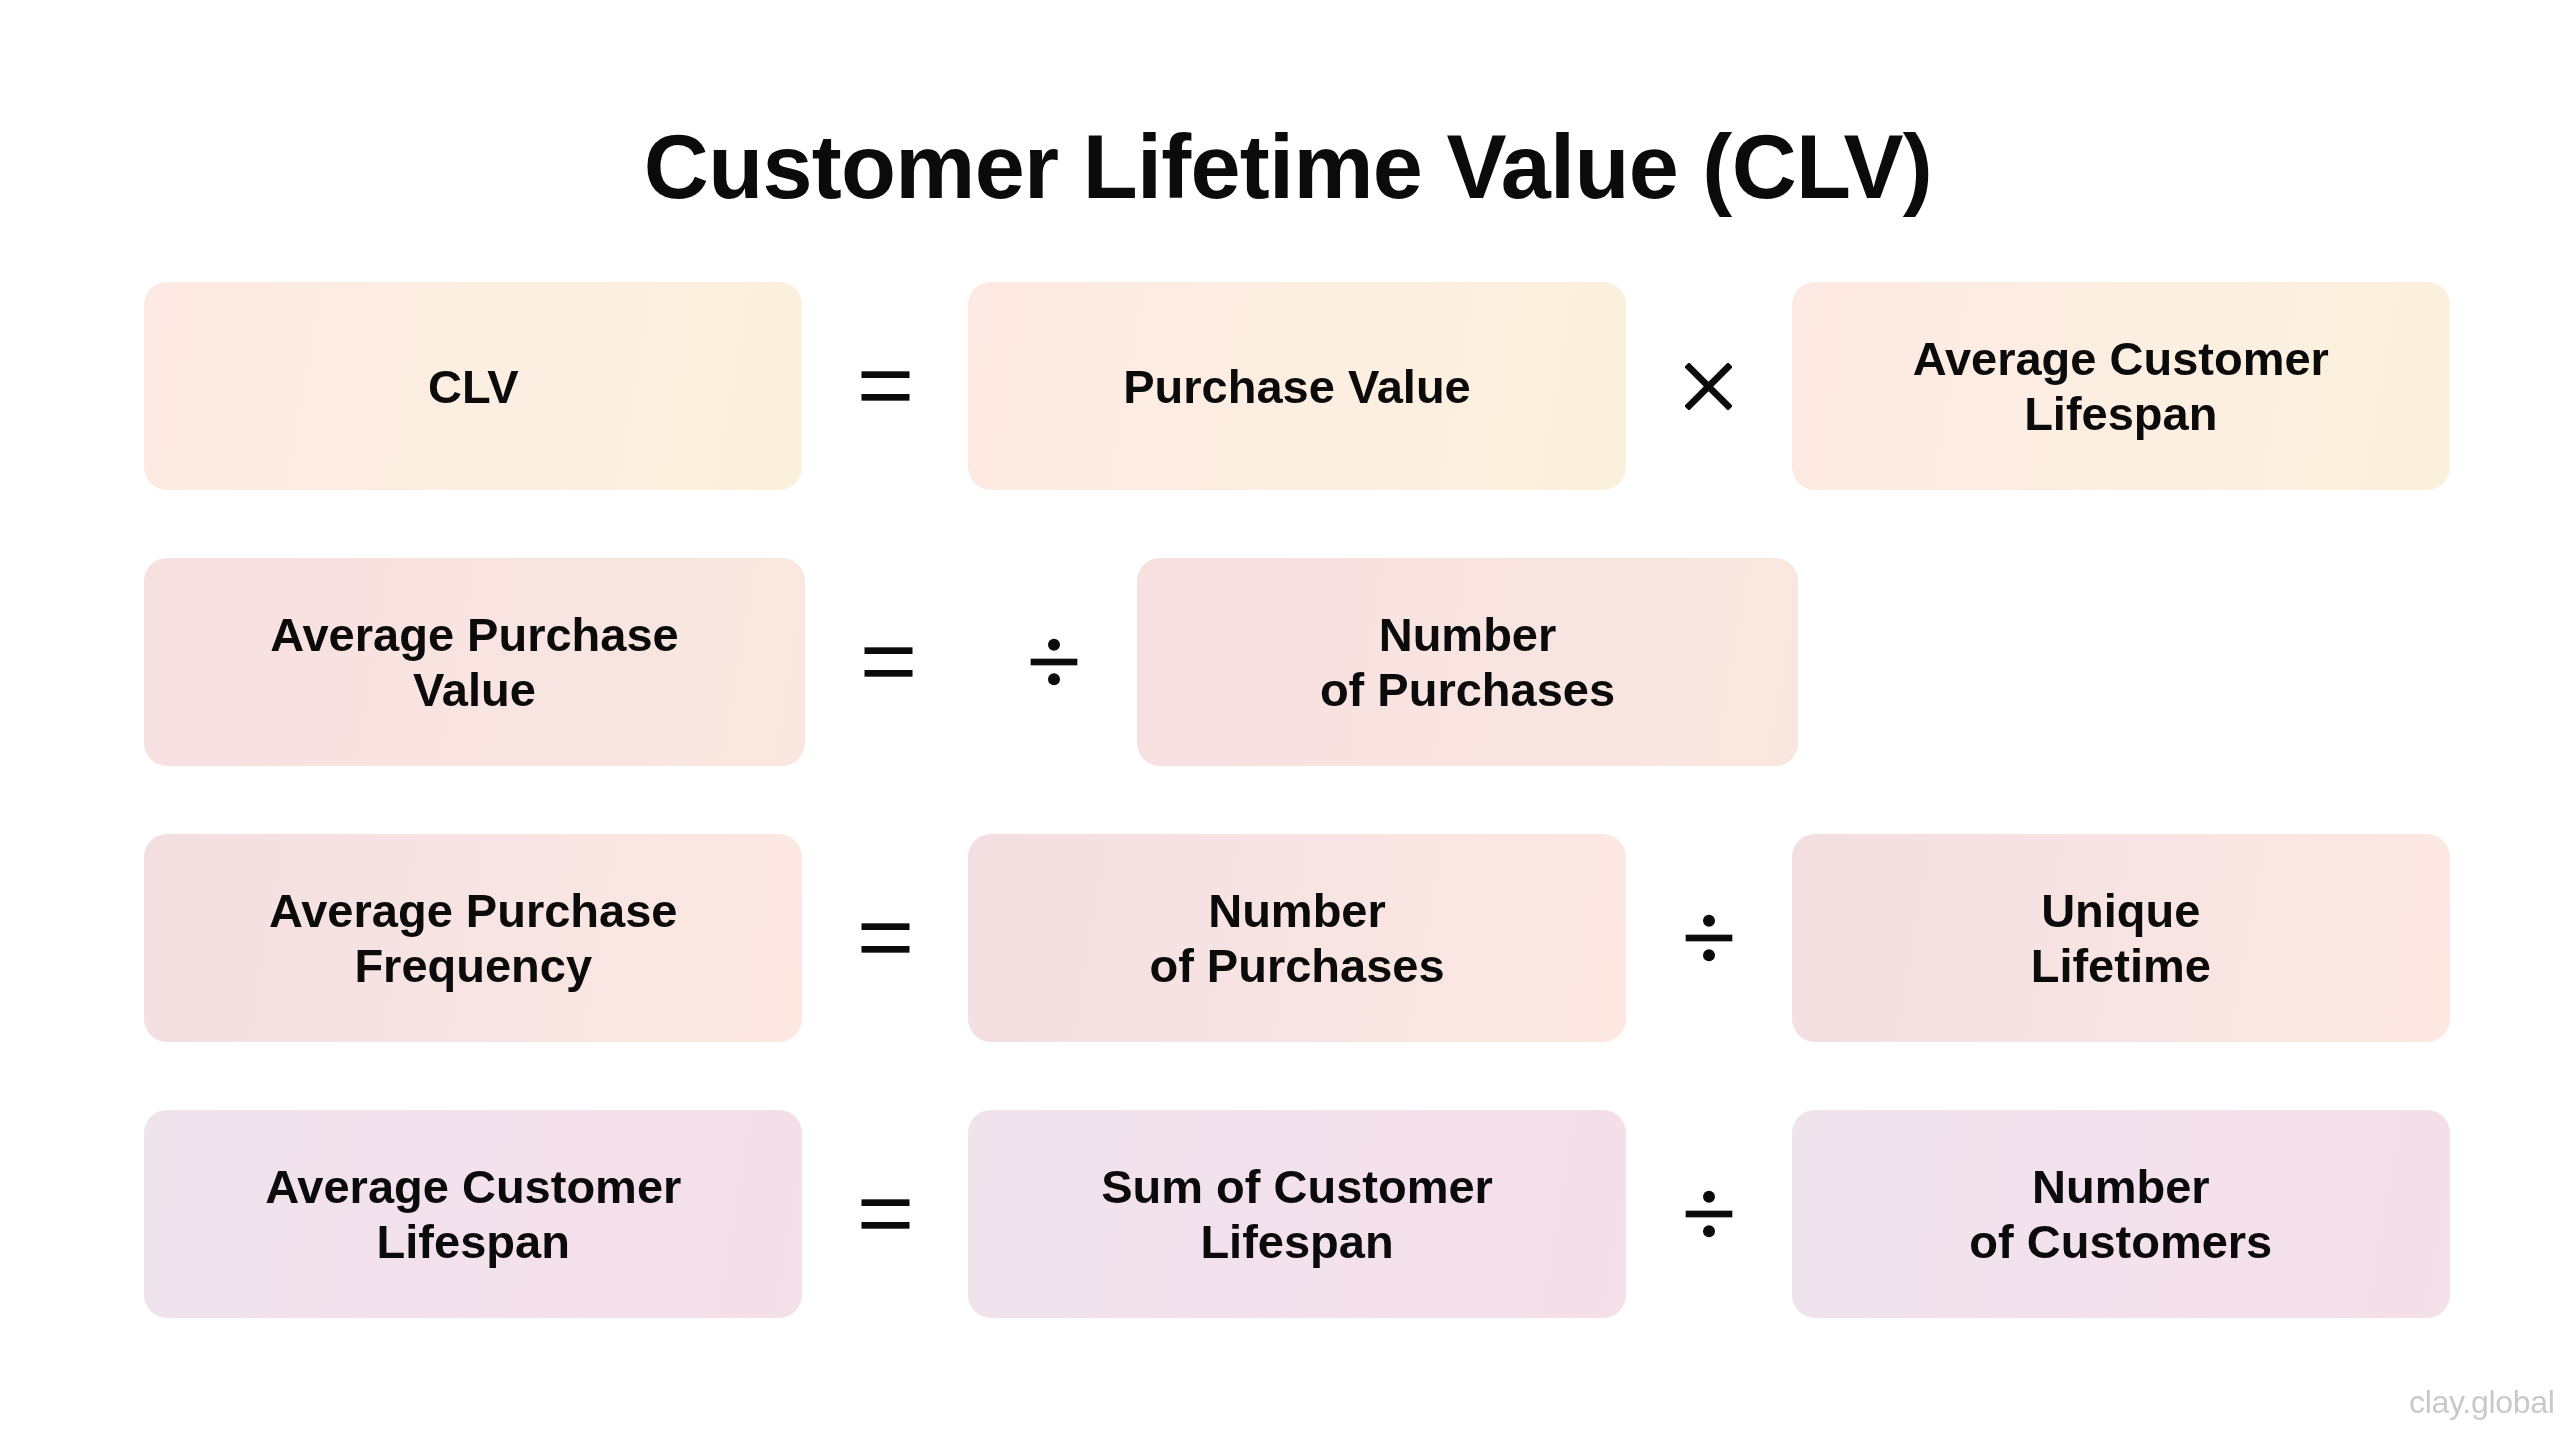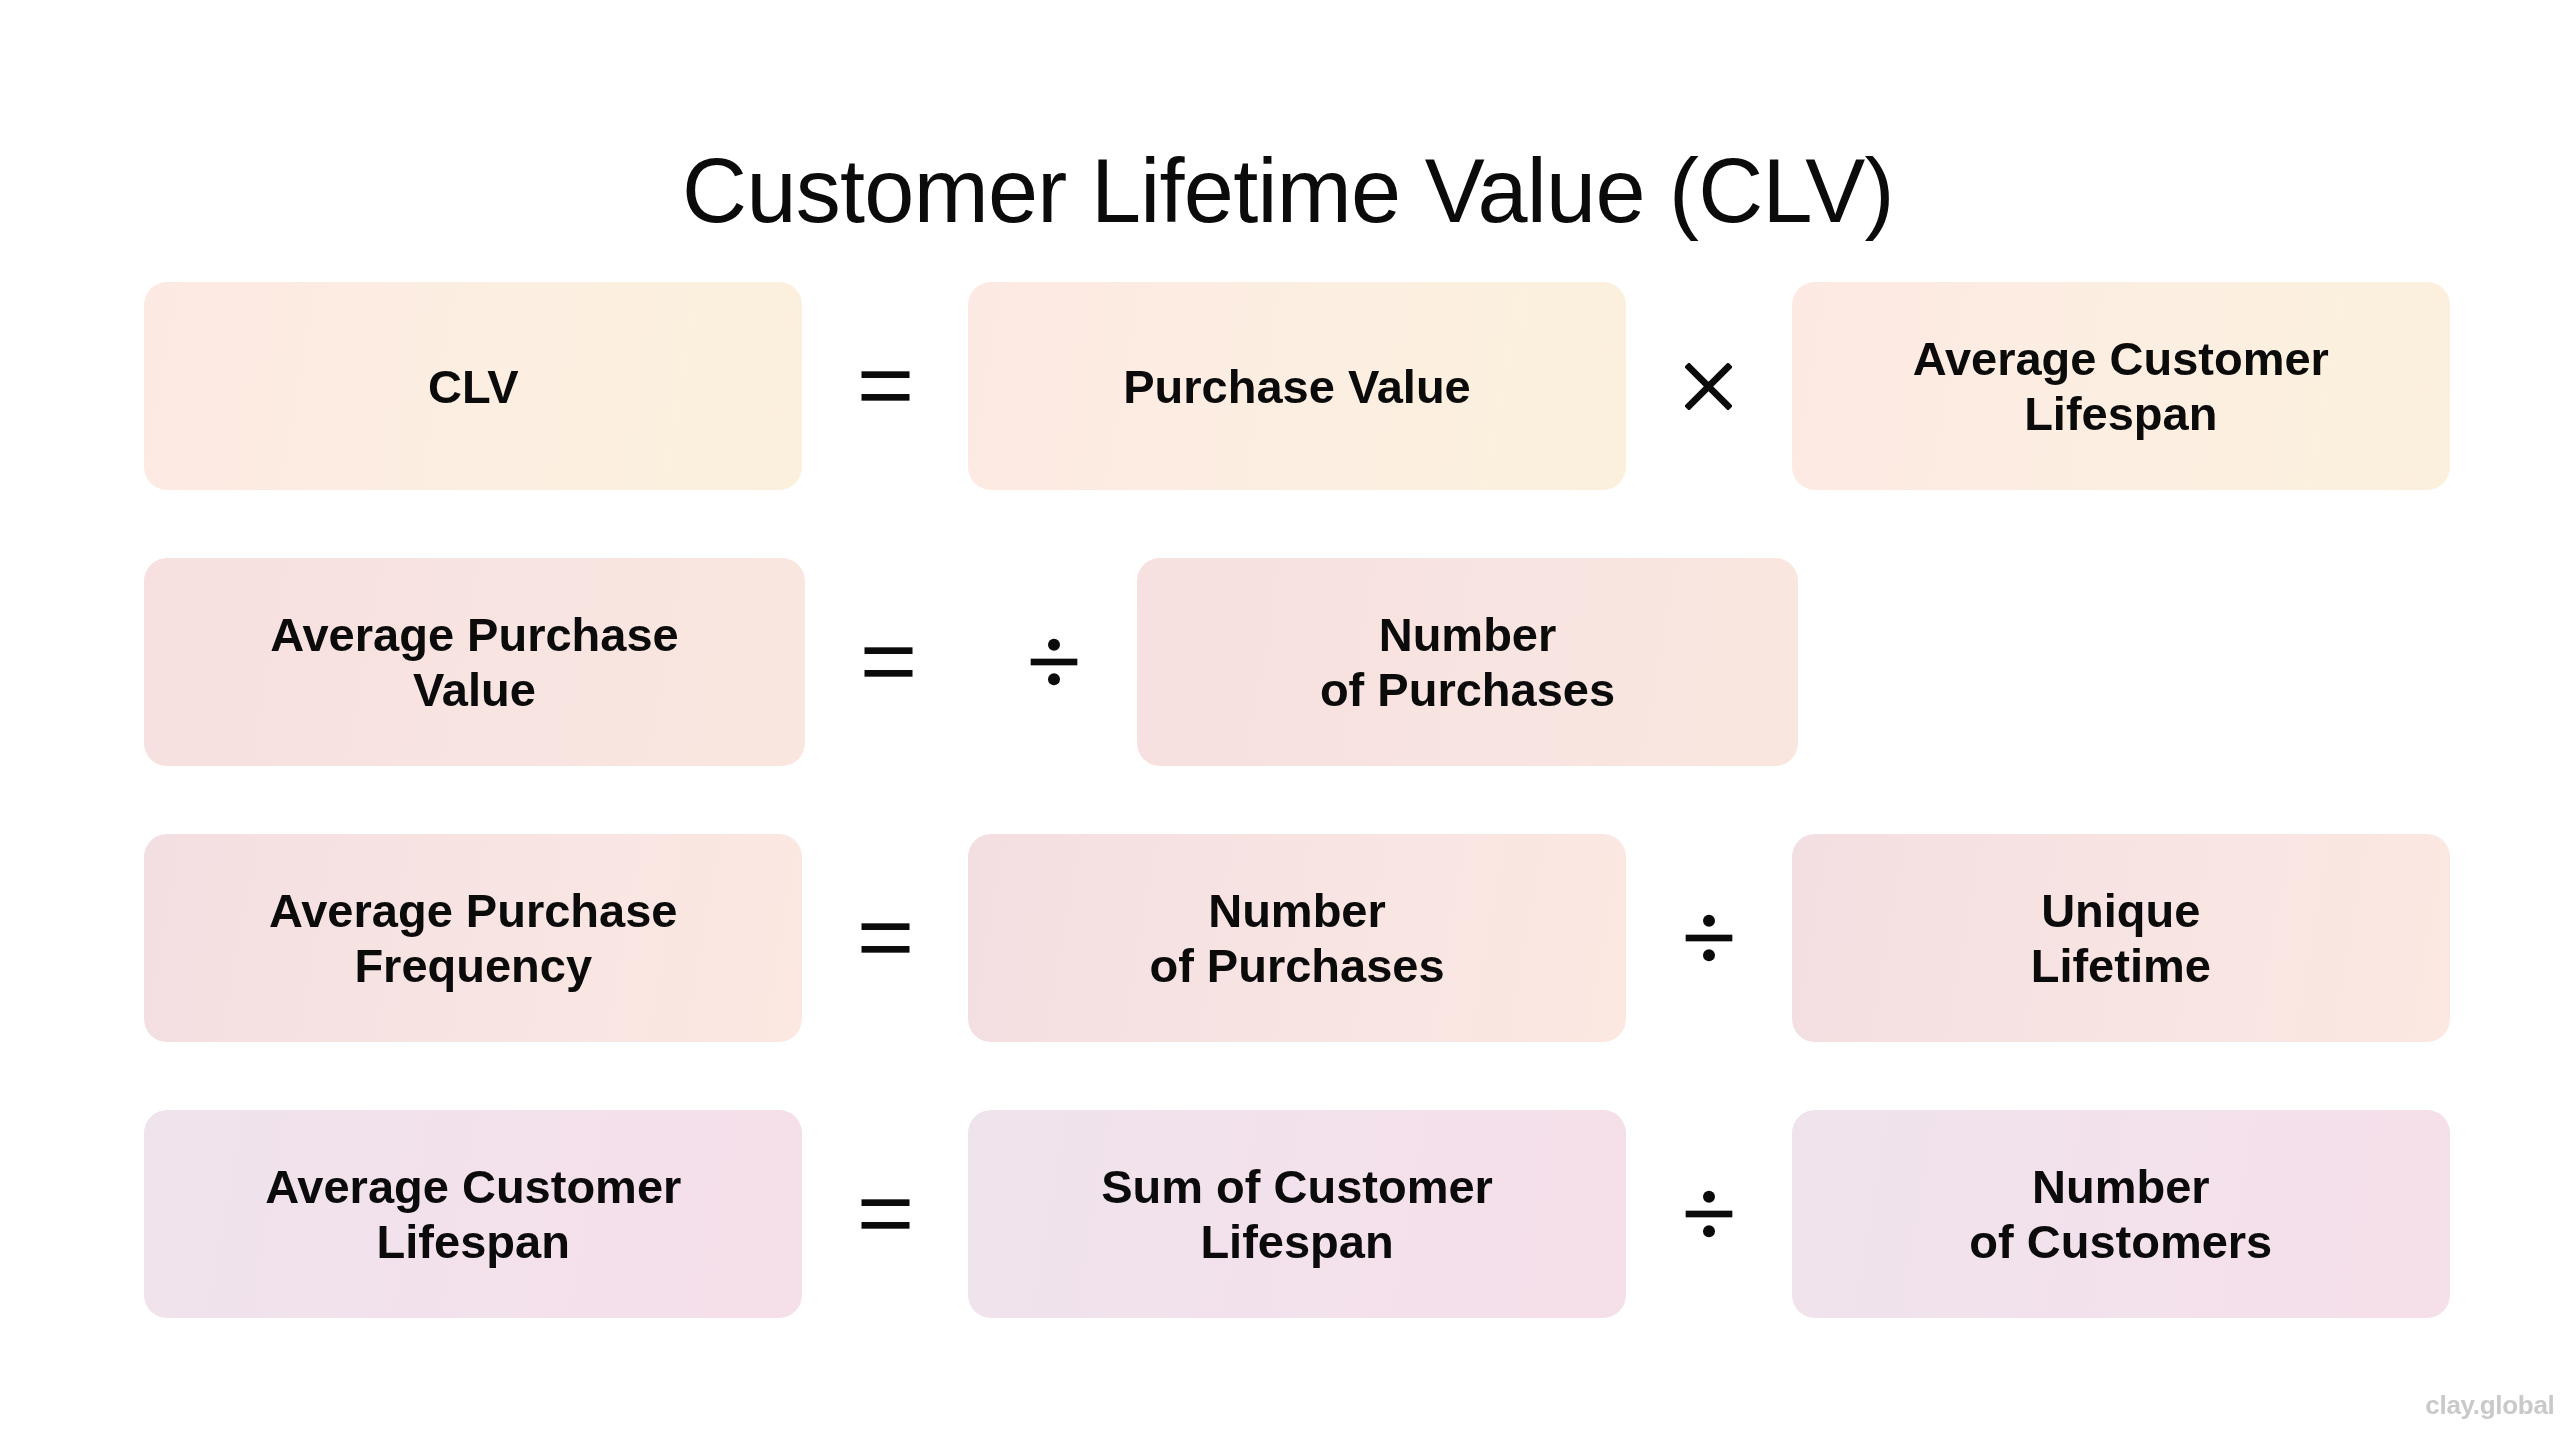--- a/index.html
+++ b/index.html
@@ -16,24 +16,23 @@
       width: 2576px;
       height: 1449px;
     }
     .title {
       position: absolute;
       top: 114px;
       left: 0;
       width: 2576px;
       text-align: center;
       font-size: 90px;
-      font-weight: 400;
+      font-weight: 700;
       letter-spacing: -0.7px;
       line-height: 107px;
-      margin-top: 24px;
     }
     .rows {
       position: absolute;
       top: 282px;
       left: 136px;
       width: 2314px;
     }
     .row {
       display: flex;
       align-items: center;
@@ -66,23 +65,23 @@
 
     .row-0 .box { background: linear-gradient(100deg, #fde9e3 0%, #fcefe1 60%, #fbf0dc 100%); }
     .row-1 .box { background: linear-gradient(100deg, #f7e0e0 0%, #f8e4e1 55%, #f9e7df 100%); }
     .row-2 .box { background: linear-gradient(100deg, #f3dfe1 0%, #f8e4e2 55%, #fce8e1 100%); }
     .row-3 .box { background: linear-gradient(100deg, #efe3ec 0%, #f3e1ec 55%, #f5dfe9 100%); }
 
     .watermark {
       position: absolute;
       right: 21.5px;
       bottom: 28px;
-      font-size: 26px;
+      font-size: 32px;
       color: #c9c9c9;
-      font-weight: 700;
+      font-weight: 400;
       letter-spacing: -0.3px;
     }
   </style>
 </head>
 <body>
 
 <div class="canvas">
 
   <h1 class="title">Customer Lifetime Value (CLV)</h1>
 

